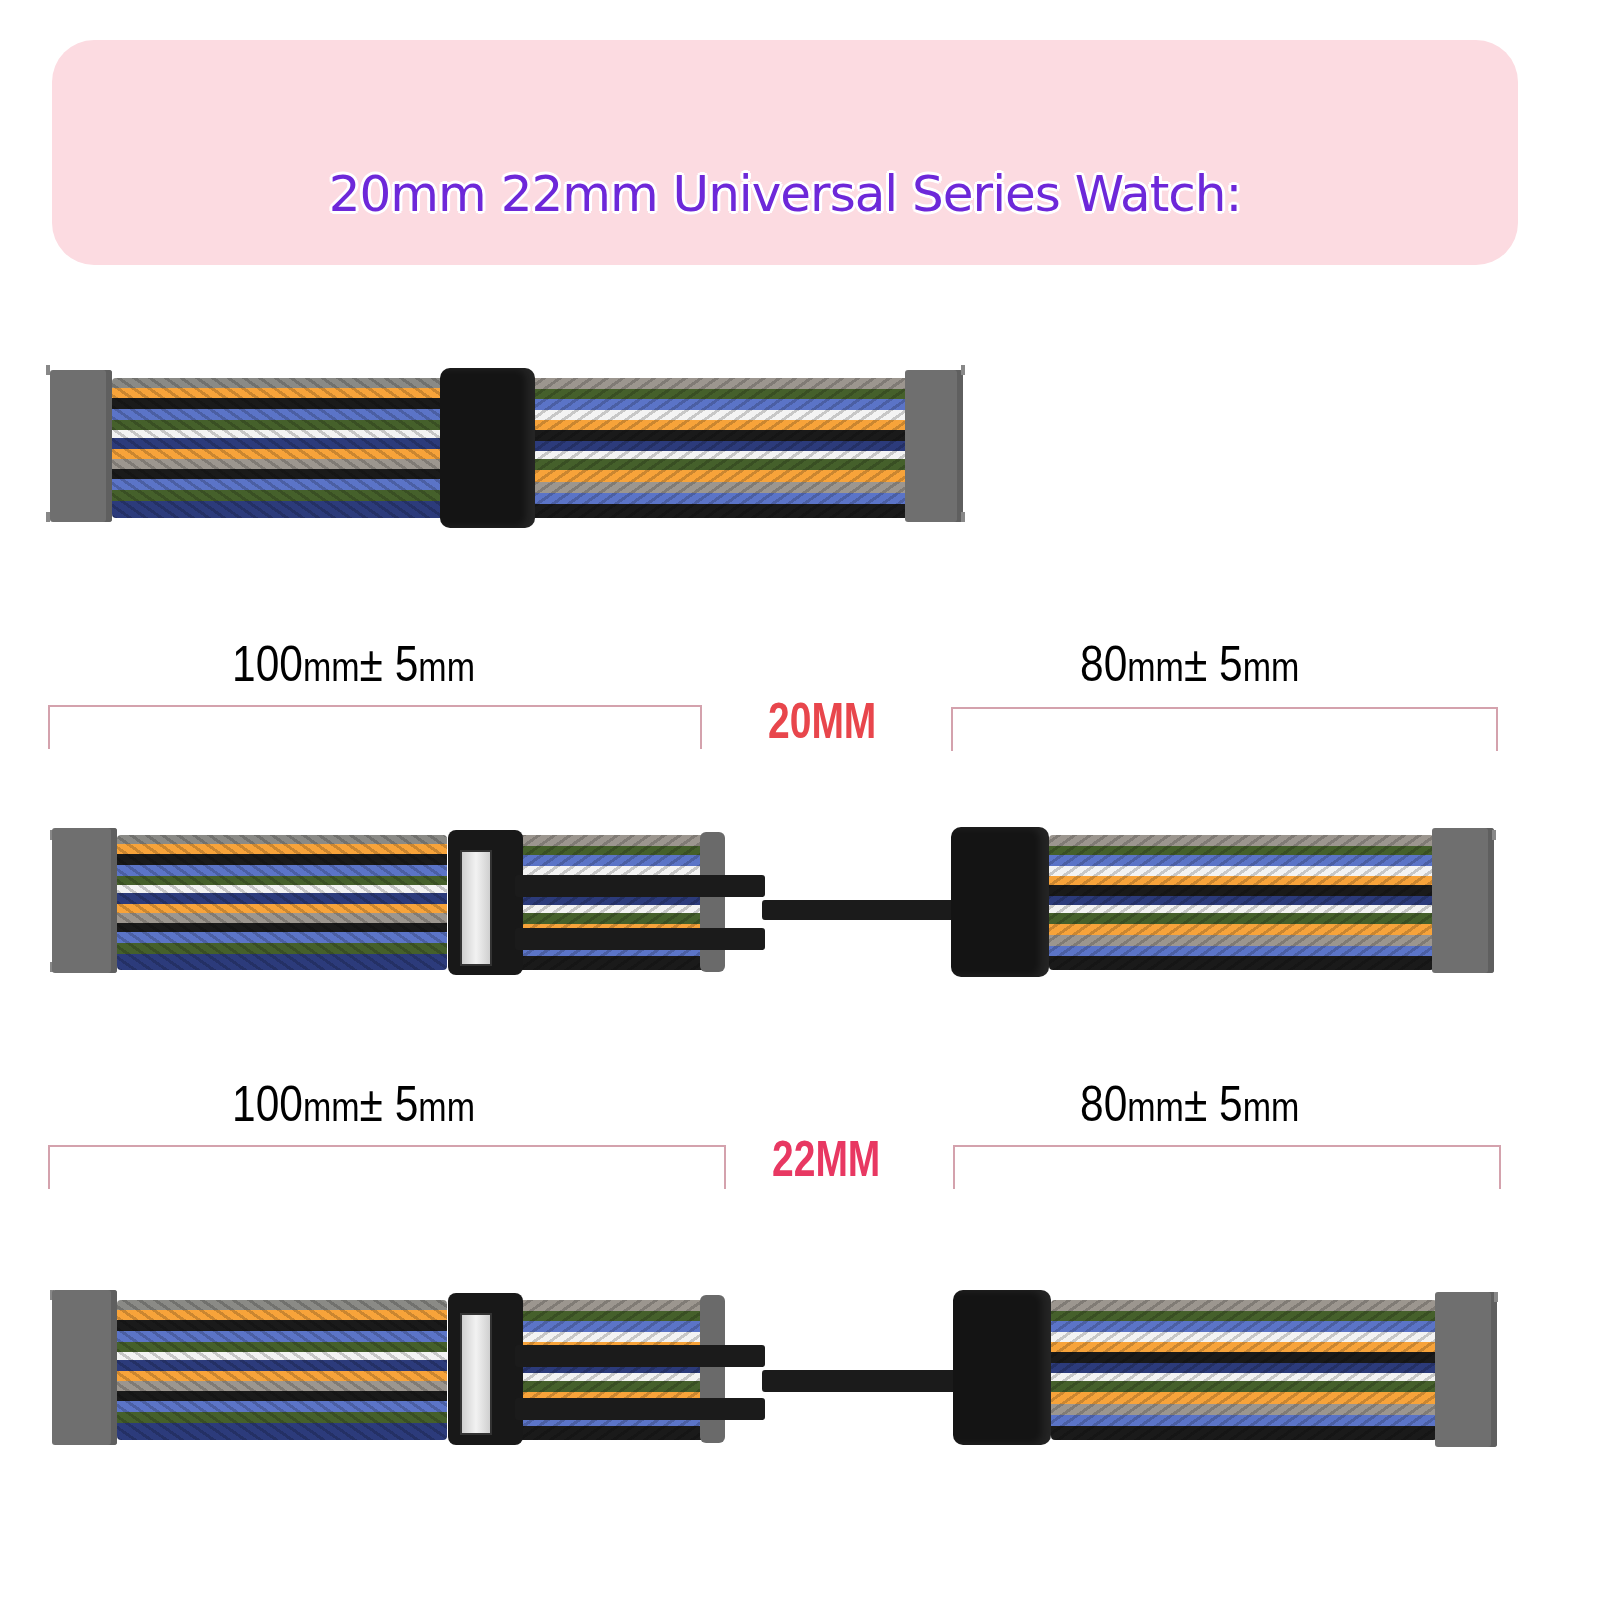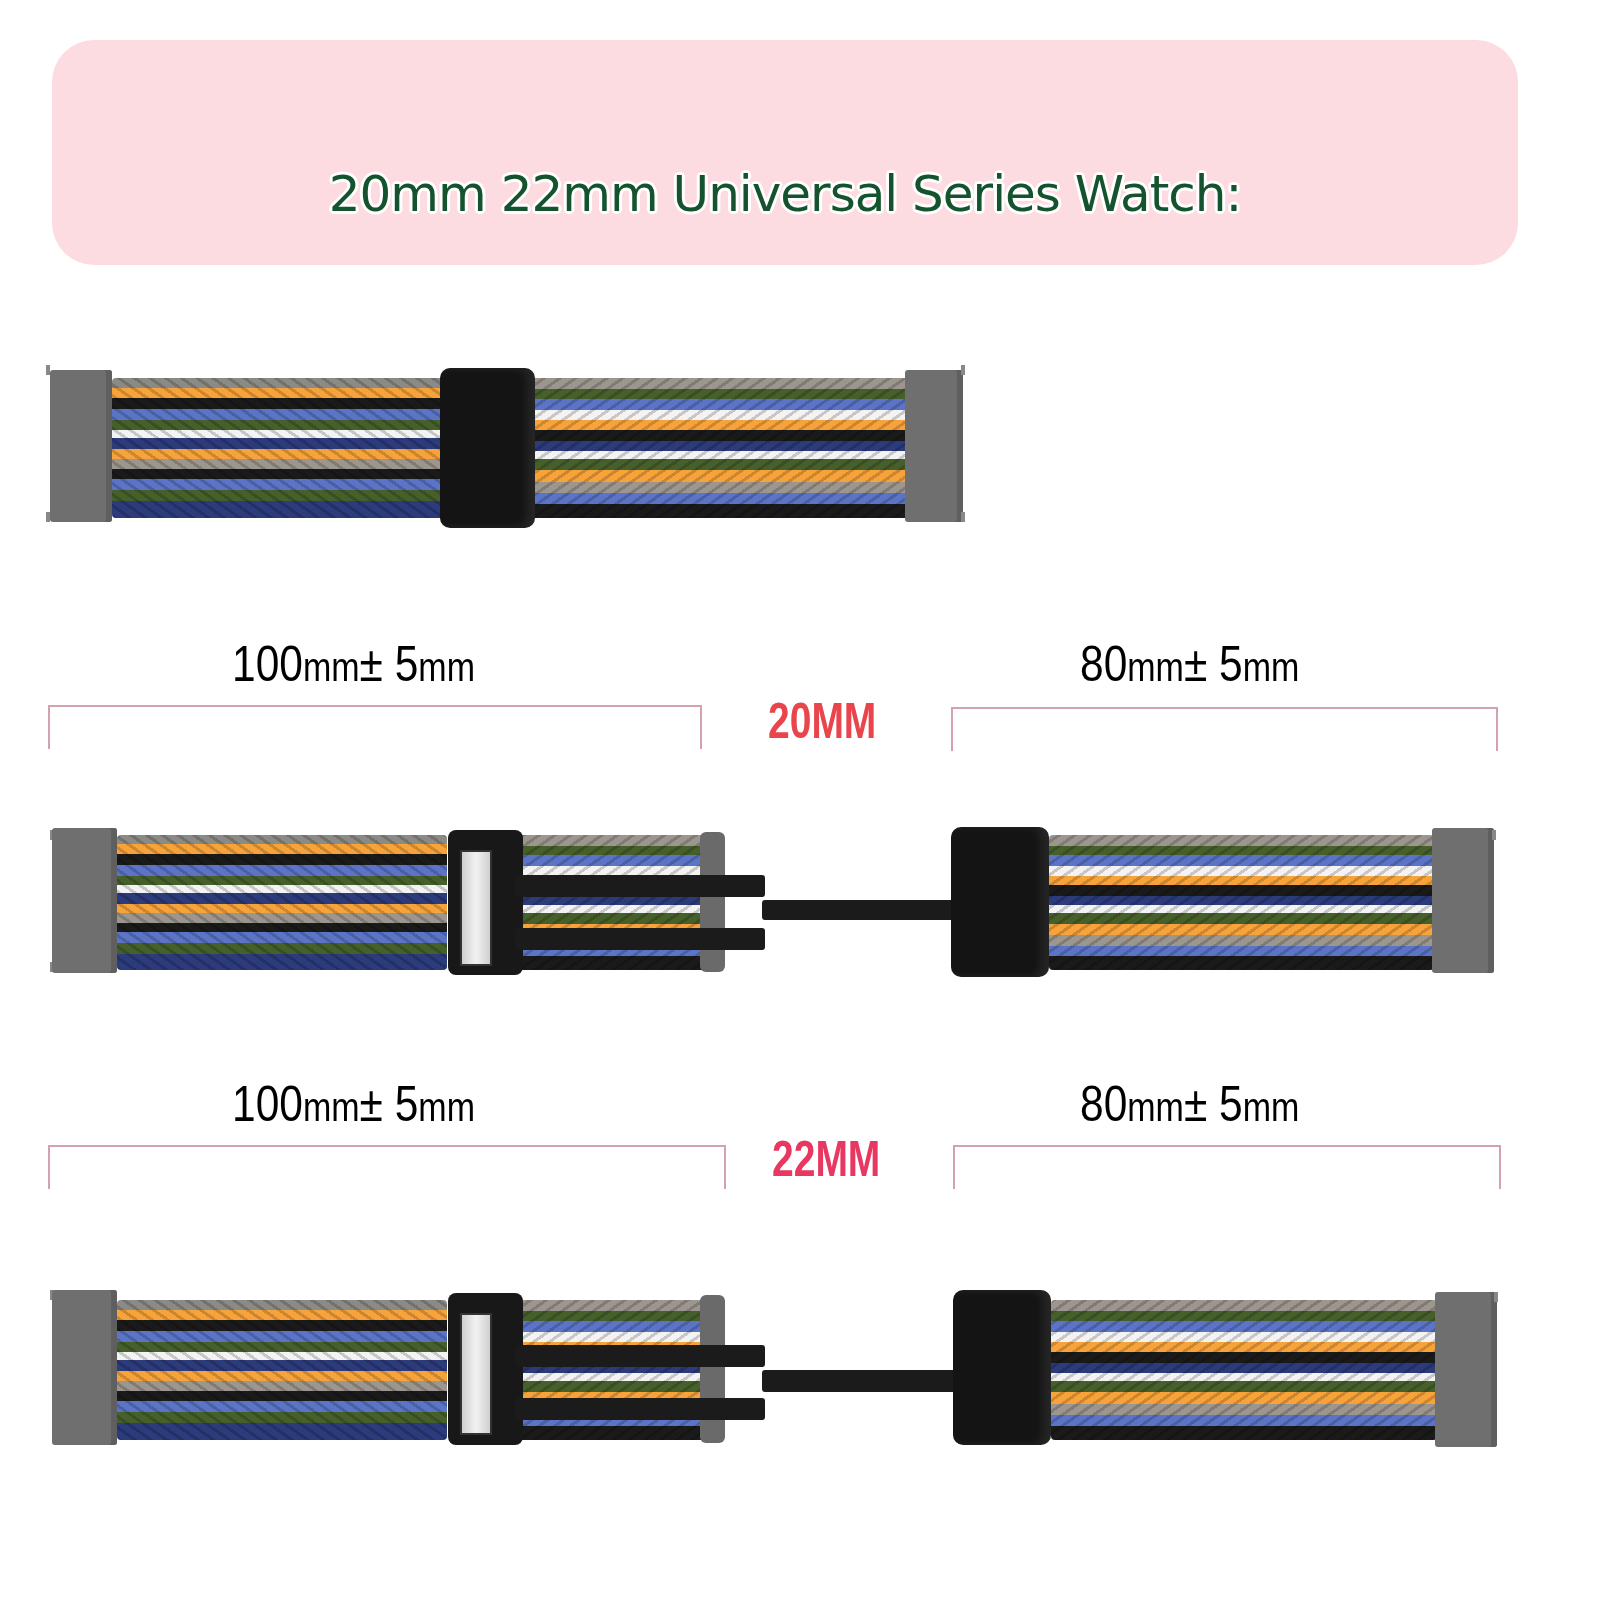--- a/index.html
+++ b/index.html
@@ -1,19 +1,19 @@
 <!DOCTYPE html>
 <html><head>
 <meta charset="utf-8">
 <style>
   html, body { margin:0; padding:0; background:#ffffff; }
   body { width:1600px; height:1600px; position:relative; overflow:hidden; font-family:"Liberation Sans", sans-serif; }
 
   .banner { position:absolute; left:52px; top:40px; width:1466px; height:225px; background:#fcdbe1; border-radius:42px; }
-  .banner-title { position:absolute; left:0; right:0; top:125px; text-align:center; font-family:"DejaVu Sans", sans-serif; font-size:50px; letter-spacing:-1px; color:#14532d;
+  .banner-title { position:absolute; left:0; right:0; top:125px; text-align:center; font-family:"DejaVu Sans", sans-serif; font-size:50px; letter-spacing:-1px; color:#6d28d9;
     text-shadow: 0 0 3px #fff, 2px 2px 0 #fff, -2px -2px 0 #fff, 2px -2px 0 #fff, -2px 2px 0 #fff, 3px 0 0 #fff, -3px 0 0 #fff, 0 3px 0 #fff, 0 -3px 0 #fff; }
 
   .measure { position:absolute; font-family:"Liberation Sans", sans-serif; font-size:50px; color:#000; transform:scaleX(0.85); transform-origin:left top; }
   .measure .unit { font-size:40px; }
   .size-label { position:absolute; font-family:"Liberation Sans", sans-serif; font-weight:bold; font-size:50px; transform:scaleX(0.78); transform-origin:left top; }
 
   .bracket { position:absolute; border-top:2px solid #d4a2ad; border-left:2px solid #d4a2ad; border-right:2px solid #d4a2ad; height:44px; box-sizing:border-box; }
 
   .strap { position:absolute; }
   .lug { position:absolute; background:#6f6f6f; border-radius:3px; box-shadow: inset -6px 0 0 #5f5f5f; }

